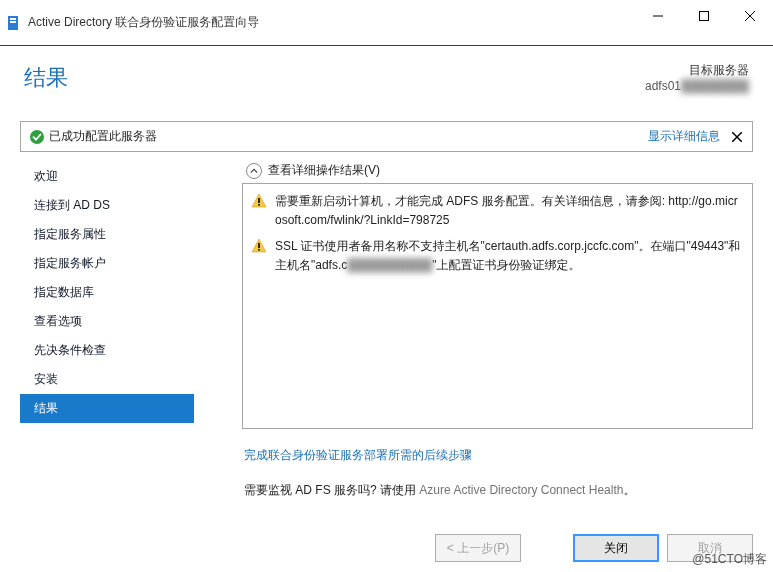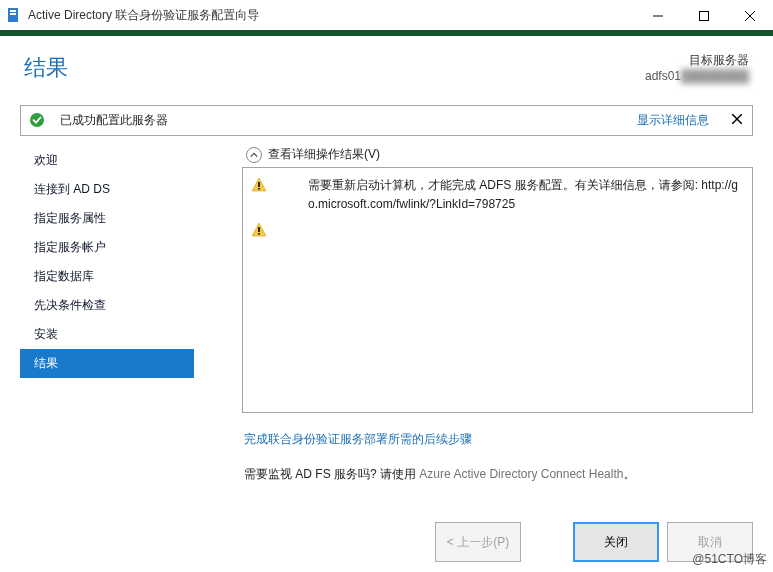--- a/index.html
+++ b/index.html
@@ -1,64 +1,64 @@
 <!DOCTYPE html>
 <html><head>
   <meta charset="utf-8">
   <style>
     * { box-sizing: border-box; margin: 0; padding: 0; }
     body { font-family: "Microsoft YaHei", "Segoe UI", sans-serif; font-size: 12px; background: #fff; color: #222; width: 773px; height: 572px; overflow: hidden; position: relative; }
 
     
-    .titlebar { height: 36px; display: flex; align-items: center; padding: 0 0 0 6px; border-bottom: 6px solid #14532d; }
+    .titlebar { height: 46px; display: flex; align-items: center; padding: 0 0 0 6px; border-bottom: 1px solid #14532d; }
     .titlebar .app-icon { width: 16px; height: 16px; margin-right: 6px; display: inline-block; }
     .titlebar .app-icon svg { width: 16px; height: 16px; }
     .titlebar .title { flex: 1; font-size: 12px; color: #333; }
     .win-controls { display: flex; height: 100%; }
     .win-btn { width: 46px; height: 32px; display: flex; align-items: center; justify-content: center; cursor: pointer; }
     .win-btn svg { width: 10px; height: 10px; }
 
     
     .header { padding: 16px 24px 10px 24px; display: flex; justify-content: space-between; align-items: flex-end; }
     .header h1 { font-size: 22px; font-weight: 400; color: #1a6fb7; }
     .target-server { text-align: right; font-size: 12px; }
     .target-server .label { font-weight: 400; color: #333; }
     .target-server .value { color: #555; }
     .target-server .value .blur { filter: blur(3px); color: #999; }
 
     
-    .banner { margin: 12px 20px 4px 20px; border: 1px solid #a5a5a5; padding: 6px 8px; display: flex; gap: 15px; background: #fff; }
+    .banner { margin: 18px 20px 4px 20px; border: 1px solid #a5a5a5; padding: 6px 8px; display: flex; align-items: center; gap: 4px; background: #fff; }
     .banner .check-icon { width: 16px; height: 16px; flex-shrink: 0; }
     .banner .msg { flex: 1; font-size: 12px; color: #222; }
     .banner .details-link { color: #1a6fb7; font-size: 12px; cursor: pointer; margin-right: 6px; }
     .banner .close-x { width: 14px; height: 14px; cursor: pointer; display: flex; align-items: center; justify-content: center; font-weight: bold; }
 
     
     .content { display: flex; padding: 0 20px 0 20px; height: 410px; }
     .sidebar { width: 174px; padding-top: 6px; }
     .sidebar-item { padding: 6px 14px; font-size: 12px; color: #0f172a; cursor: default; }
     .sidebar-item.active { background: #1979ca; color: #fff; }
 
     .main { flex: 1; display: flex; flex-direction: column; padding-top: 2px; padding-left: 48px; }
     .results-header { display: flex; align-items: center; padding: 4px 0 4px 4px; font-size: 12px; color: #222; }
     .results-header .chev { width: 16px; height: 16px; border: 1px solid #888; border-radius: 50%; display: flex; align-items: center; justify-content: center; margin-right: 6px; font-size: 10px; cursor: pointer; }
 
     .results-list { border: 1px solid #a5a5a5; flex: 0 0 246px; overflow: auto; padding: 6px 8px; background: #fff; }
     .result-row { display: flex; align-items: flex-start; gap: 8px; padding: 2px 0 6px 0; font-size: 12px; line-height: 1.55; color: #222; }
     .result-row .warn-icon { width: 16px; height: 16px; flex-shrink: 0; margin-top: 1px; }
-    .result-row .txt { flex: 1; word-break: break-all; margin-left: 33px; }
+    .result-row .txt { flex: 1; word-break: break-all; }
     .result-row .txt .blur { filter: blur(3px); color: #999; }
 
     .followup { color: #1a6fb7; font-size: 12px; padding: 18px 0 12px 2px; cursor: pointer; }
     .monitor { font-size: 12px; padding: 6px 0 0 2px; color: #222; }
     .monitor a { color: #737373; text-decoration: none; cursor: pointer; }
 
     
     .footer { position: absolute; bottom: 10px; right: 20px; display: flex; gap: 8px; }
-    .btn { min-width: 86px; height: 40px; border: 1px solid #adadad; background: #efefef; font-size: 12px; cursor: pointer; padding: 0 0; }
+    .btn { min-width: 86px; height: 28px; border: 1px solid #adadad; background: #efefef; font-size: 12px; cursor: pointer; padding: 0 0; }
     .btn:disabled { color: #a0a0a0; background: #f4f4f4; cursor: default; }
     .btn.primary { border: 2px solid #3399ff; background: #e5e5e5; margin-left: 44px; }
 
     
     .watermark { position: absolute; bottom: 4px; right: 6px; font-size: 12px; color: #555; pointer-events: none; }
   </style>
 </head>
 <body>
 
 <div class="titlebar">
@@ -117,20 +117,21 @@
   </span>
 </div>
 
 <div class="content">
   <div class="sidebar">
     <div class="sidebar-item">欢迎</div>
     <div class="sidebar-item">连接到 AD DS</div>
     <div class="sidebar-item">指定服务属性</div>
     <div class="sidebar-item">指定服务帐户</div>
     <div class="sidebar-item">指定数据库</div>
+    <div class="sidebar-item">查看选项</div>
     <div class="sidebar-item">先决条件检查</div>
     <div class="sidebar-item">安装</div>
     <div class="sidebar-item active">结果</div>
   </div>
 
   <div class="main">
     <div class="results-header">
       <span class="chev">
         <svg viewBox="0 0 10 10" width="8" height="8">
             <path d="M1 7 L5 3 L9 7" fill="none" stroke="#444" stroke-width="1.5"></path>
@@ -151,20 +152,23 @@
         <span class="txt">需要重新启动计算机，才能完成 ADFS 服务配置。有关详细信息，请参阅: http://go.microsoft.com/fwlink/?LinkId=798725</span>
       </div>
       <div class="result-row">
         <span class="warn-icon">
           <svg viewBox="0 0 16 16">
               <path d="M8 1 L15 14 L1 14 Z" fill="#f7c948" stroke="#c79200" stroke-width="0.5"></path>
               <rect x="7.2" y="5" width="1.6" height="5" fill="#000"></rect>
               <rect x="7.2" y="11" width="1.6" height="1.6" fill="#000"></rect>
             </svg>
         </span>
+        <span class="txt">
+          <span>SSL 证书使用者备用名称不支持主机名"certauth.adfs.corp.jccfc.com"。在端口"49443"和主机名"adfs.c</span><span class="blur">██████████</span><span>"上配置证书身份验证绑定。</span>
+        </span>
       </div>
     </div>
 
     <div class="followup">完成联合身份验证服务部署所需的后续步骤</div>
 
     <div class="monitor">
       <span>需要监视 AD FS 服务吗? 请使用 </span><a>Azure Active Directory Connect Health</a><span>。</span>
     </div>
   </div>
 </div>

